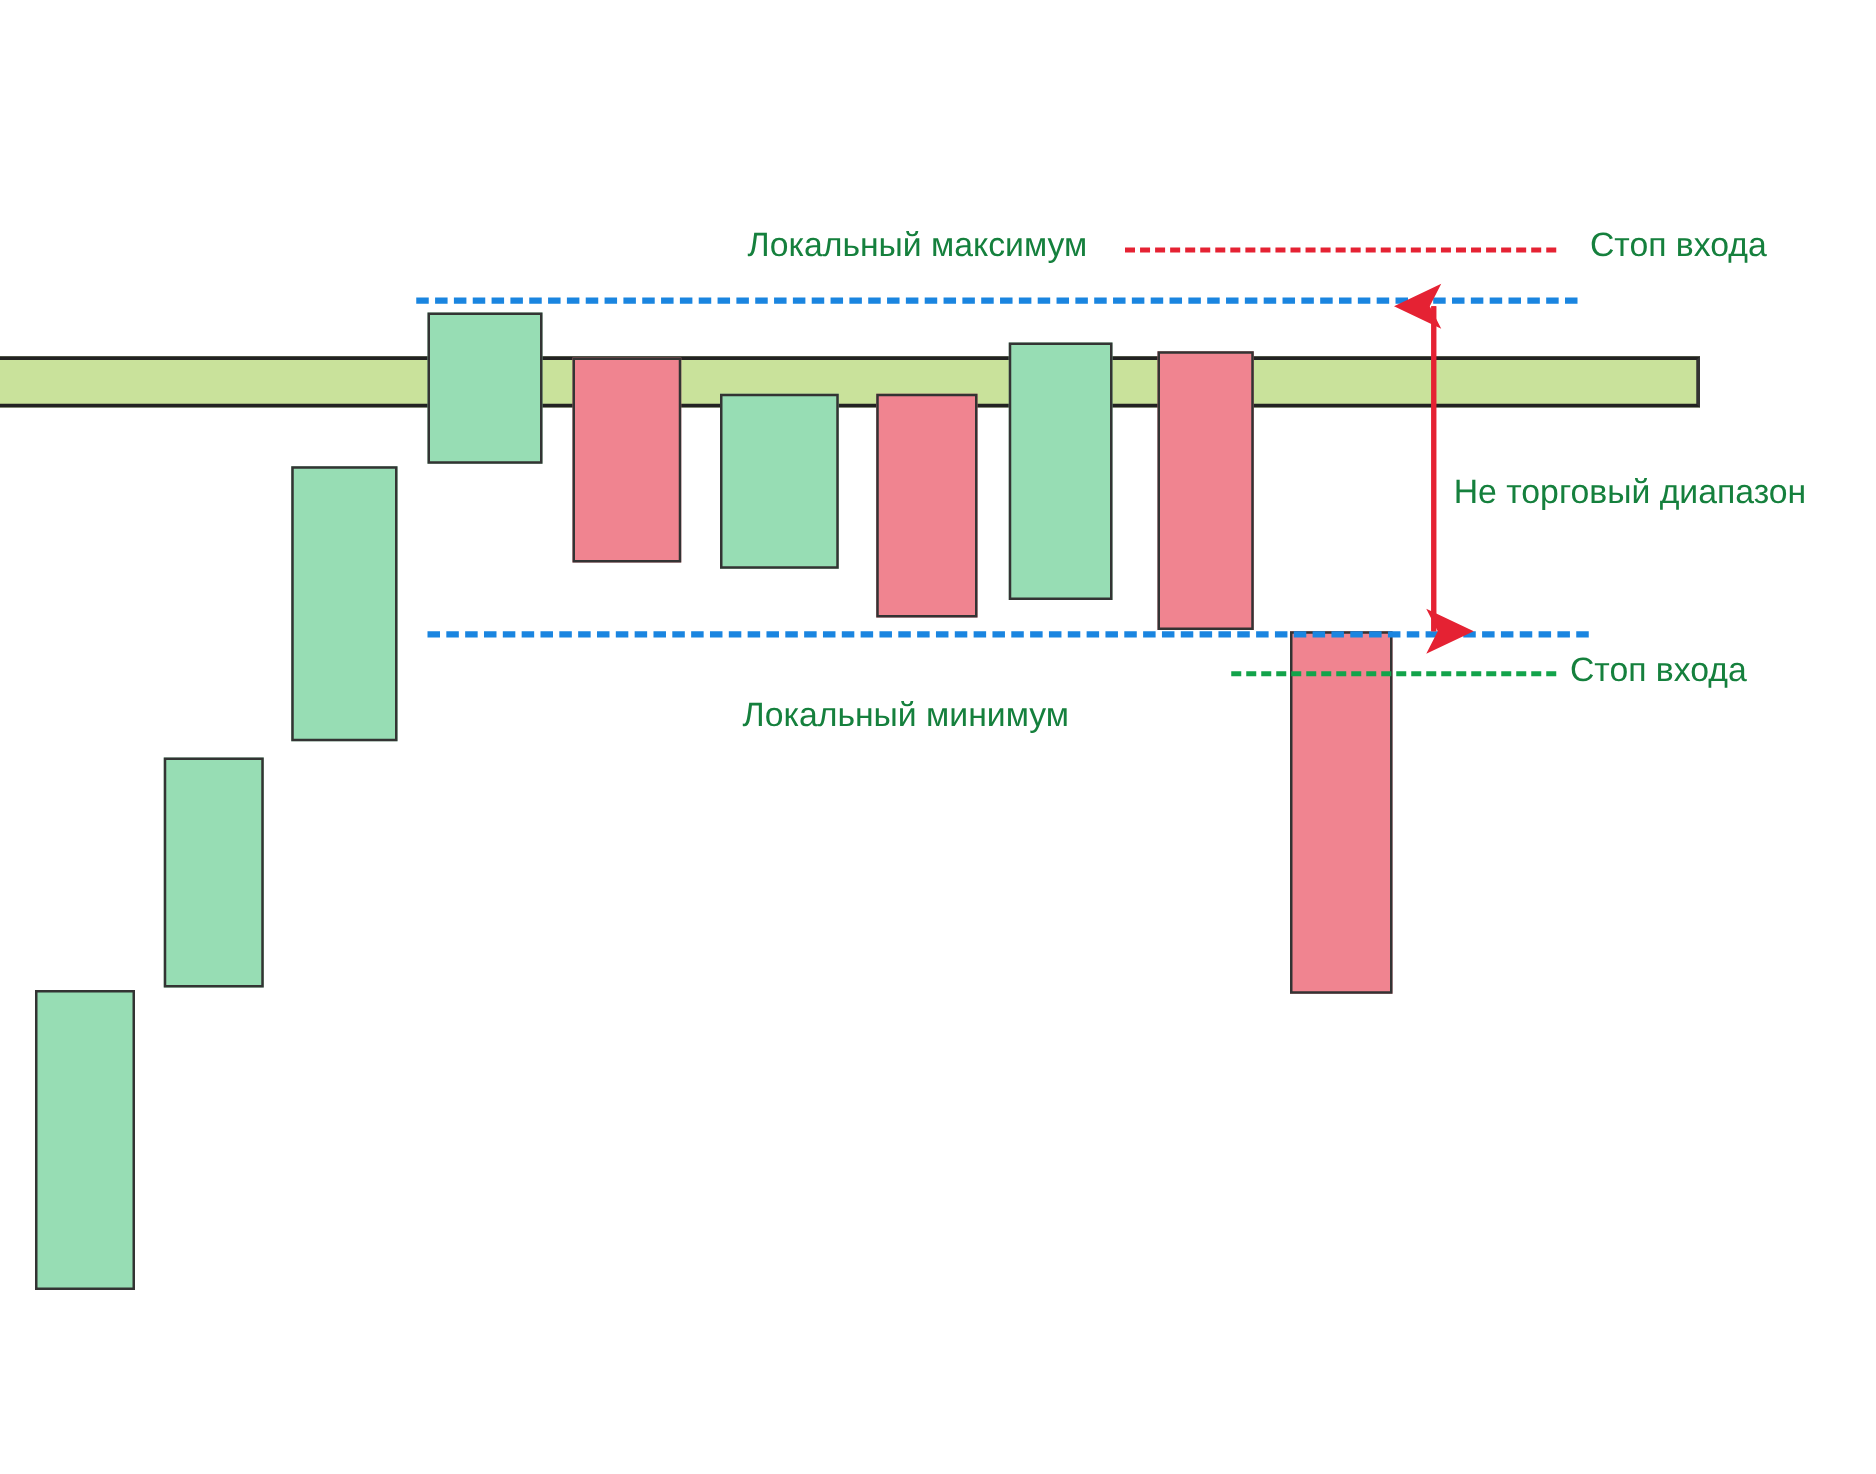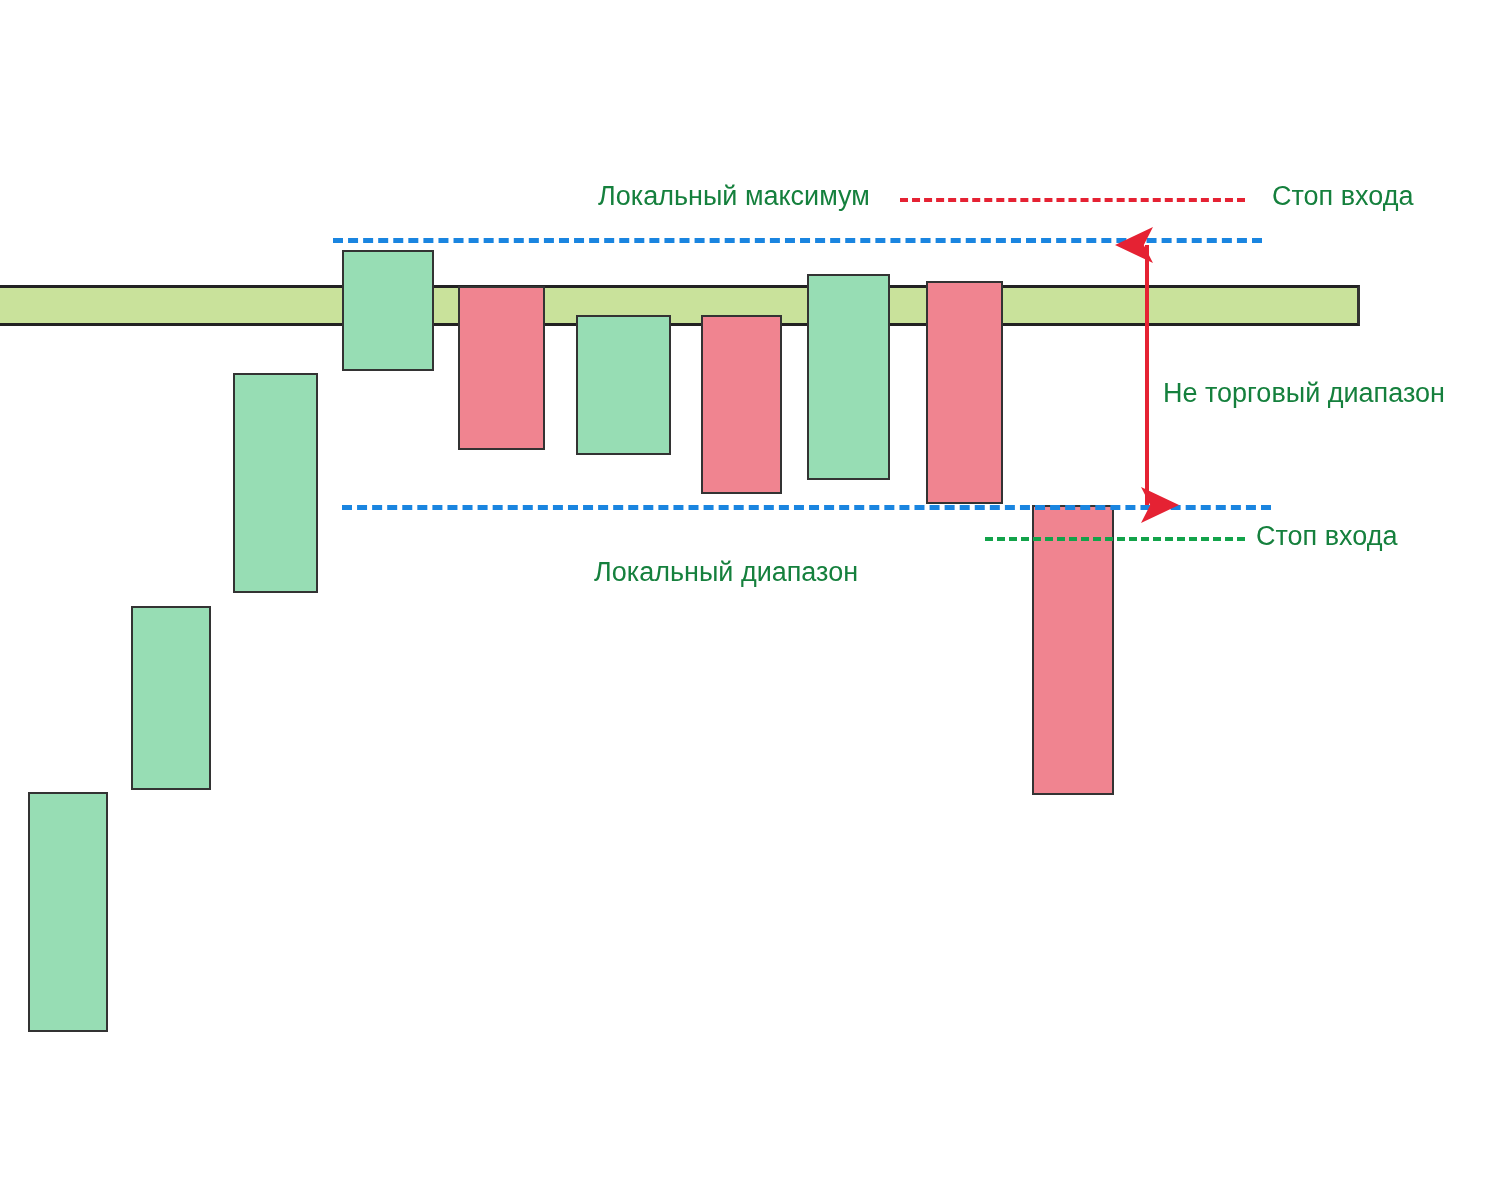--- a/index.html
+++ b/index.html
@@ -99,15 +99,15 @@
       </marker>
     </defs>
     <line x1="20" y1="272" x2="20" y2="12" stroke="#E52233" stroke-width="4" marker-end="url(#arrowUp)"></line>
     <line x1="20" y1="12" x2="20" y2="272" stroke="#E52233" stroke-width="4" marker-end="url(#arrowDown)"></line>
   </svg>
 
   <div class="label" style="left:598px; top:182px;">Локальный максимум</div>
   <div class="label" style="left:1272px; top:182px;">Стоп входа</div>
   <div class="label" style="left:1163px; top:379px;">Не торговый диапазон</div>
   <div class="label" style="left:1256px; top:522px;">Стоп входа</div>
-  <div class="label" style="left:594px; top:558px;">Локальный диапазон</div>
+  <div class="label" style="left:594px; top:558px;">Локальный минимум</div>
 
 </div>
 
 </body></html>

